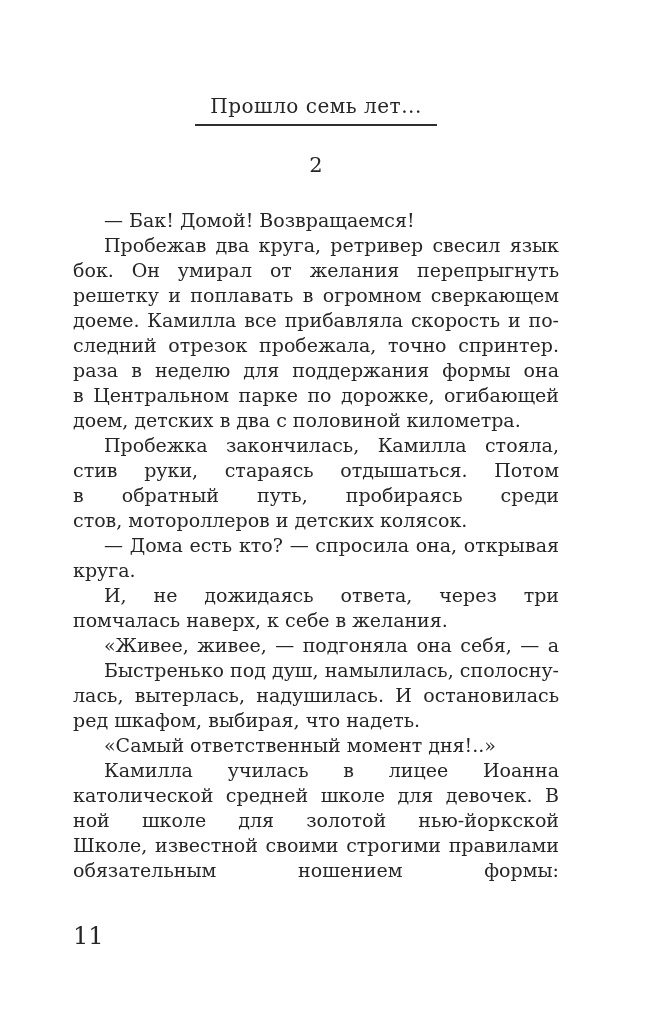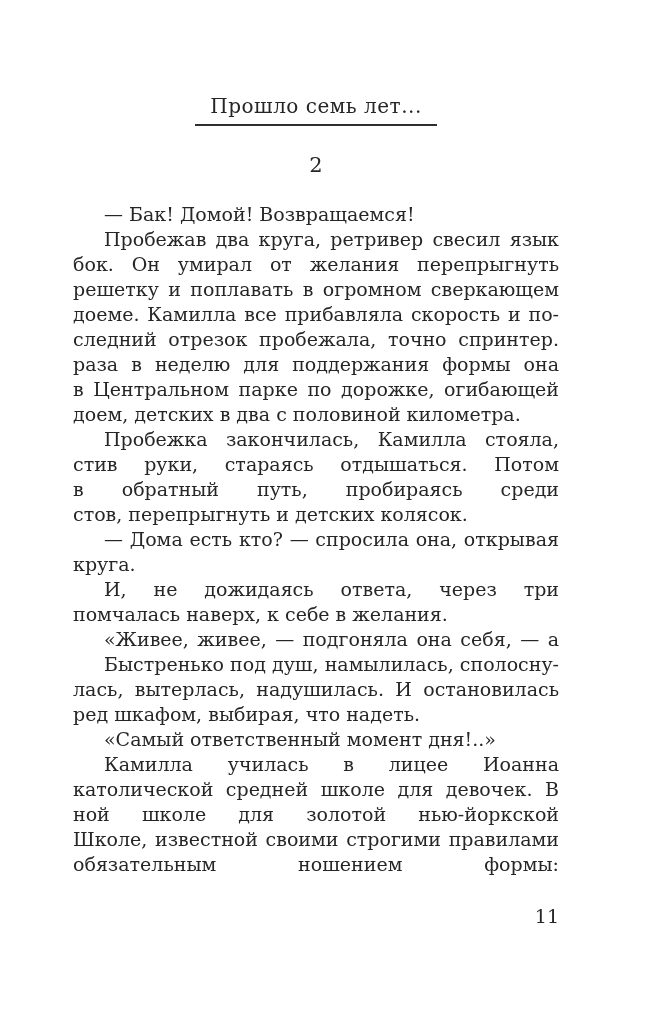--- a/index.html
+++ b/index.html
@@ -35,42 +35,42 @@
     position: absolute;
     top: 152px;
     left: 73px;
     width: 486px;
     text-align: center;
     font-size: 21px;
     line-height: 26px;
   }
   .body-text {
     position: absolute;
-    top: 202px;
+    top: 208px;
     left: 73px;
     width: 486px;
   }
   .line {
     font-size: 19px;
     line-height: 25px;
     height: 25px;
     overflow: hidden;
     text-align: justify;
     text-align-last: justify;
     text-justify: inter-word;
   }
   .line.indent { text-indent: 31px; }
   .line.end { text-align-last: left; }
   .page-number {
     position: absolute;
-    top: 904px;
+    top: 924px;
     left: 73px;
     width: 486px;
-    text-align: right;
-    font-size: 19px;
+    text-align: left;
+    font-size: 24px;
     line-height: 25px;
   }
 </style>
 </head>
 <body>
 
 <div class="page" style="--bg-color: #ffffff; --text-color: #262626; --rule-color: #2f2f2f;">
   <div class="running-title">Прошло семь лет...</div>
   <div class="title-rule"></div>
   <div class="chapter-number">2</div>
@@ -80,21 +80,21 @@
       <div class="line">бок. Он умирал от желания перепрыгнуть через</div>
       <div class="line">решетку и поплавать в огромном сверкающем во-</div>
       <div class="line">доеме. Камилла все прибавляла скорость и по-</div>
       <div class="line">следний отрезок пробежала, точно спринтер. Три</div>
       <div class="line">раза в неделю для поддержания формы она бегала</div>
       <div class="line">в Центральном парке по дорожке, огибающей во-</div>
       <div class="line end">доем, детских в два с половиной километра.</div>
       <div class="line indent">Пробежка закончилась, Камилла стояла, опу-</div>
       <div class="line">стив руки, стараясь отдышаться. Потом тронулась</div>
       <div class="line">в обратный путь, пробираясь среди велосипеди-</div>
-      <div class="line end">стов, перепрыгнуть и детских колясок.</div>
+      <div class="line end">стов, мотороллеров и детских колясок.</div>
       <div class="line indent">— Дома есть кто? — спросила она, открывая</div>
       <div class="line end">круга.</div>
       <div class="line indent">И, не дожидаясь ответа, через три ступеньки</div>
       <div class="line end">помчалась наверх, к себе в желания.</div>
       <div class="line indent">«Живее, живее, — подгоняла она себя, — а то</div>
       <div class="line indent">Быстренько под душ, намылилась, сполосну-</div>
       <div class="line">лась, вытерлась, надушилась. И остановилась пе-</div>
       <div class="line end">ред шкафом, выбирая, что надеть.</div>
       <div class="line indent end">«Самый ответственный момент дня!..»</div>
       <div class="line indent">Камилла училась в лицее Иоанна Крестителя,</div>

